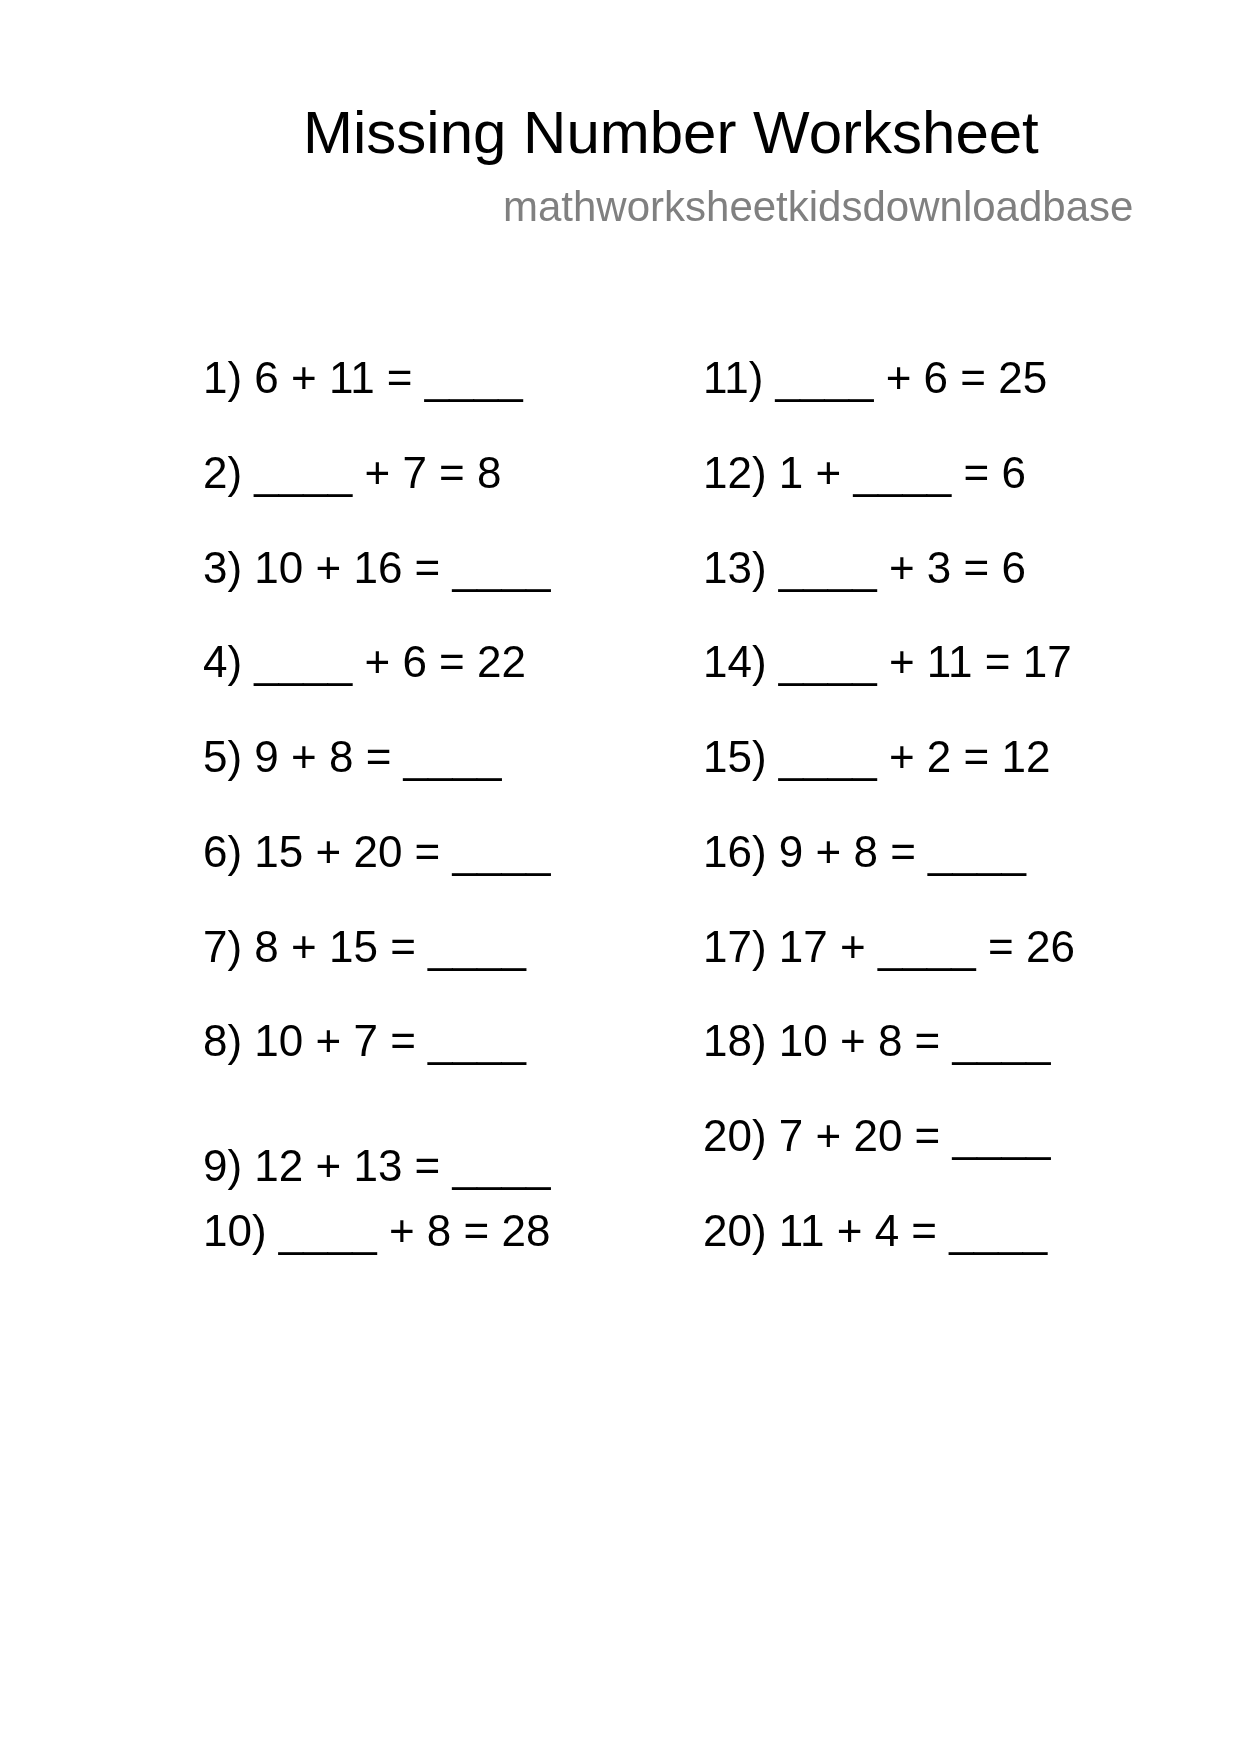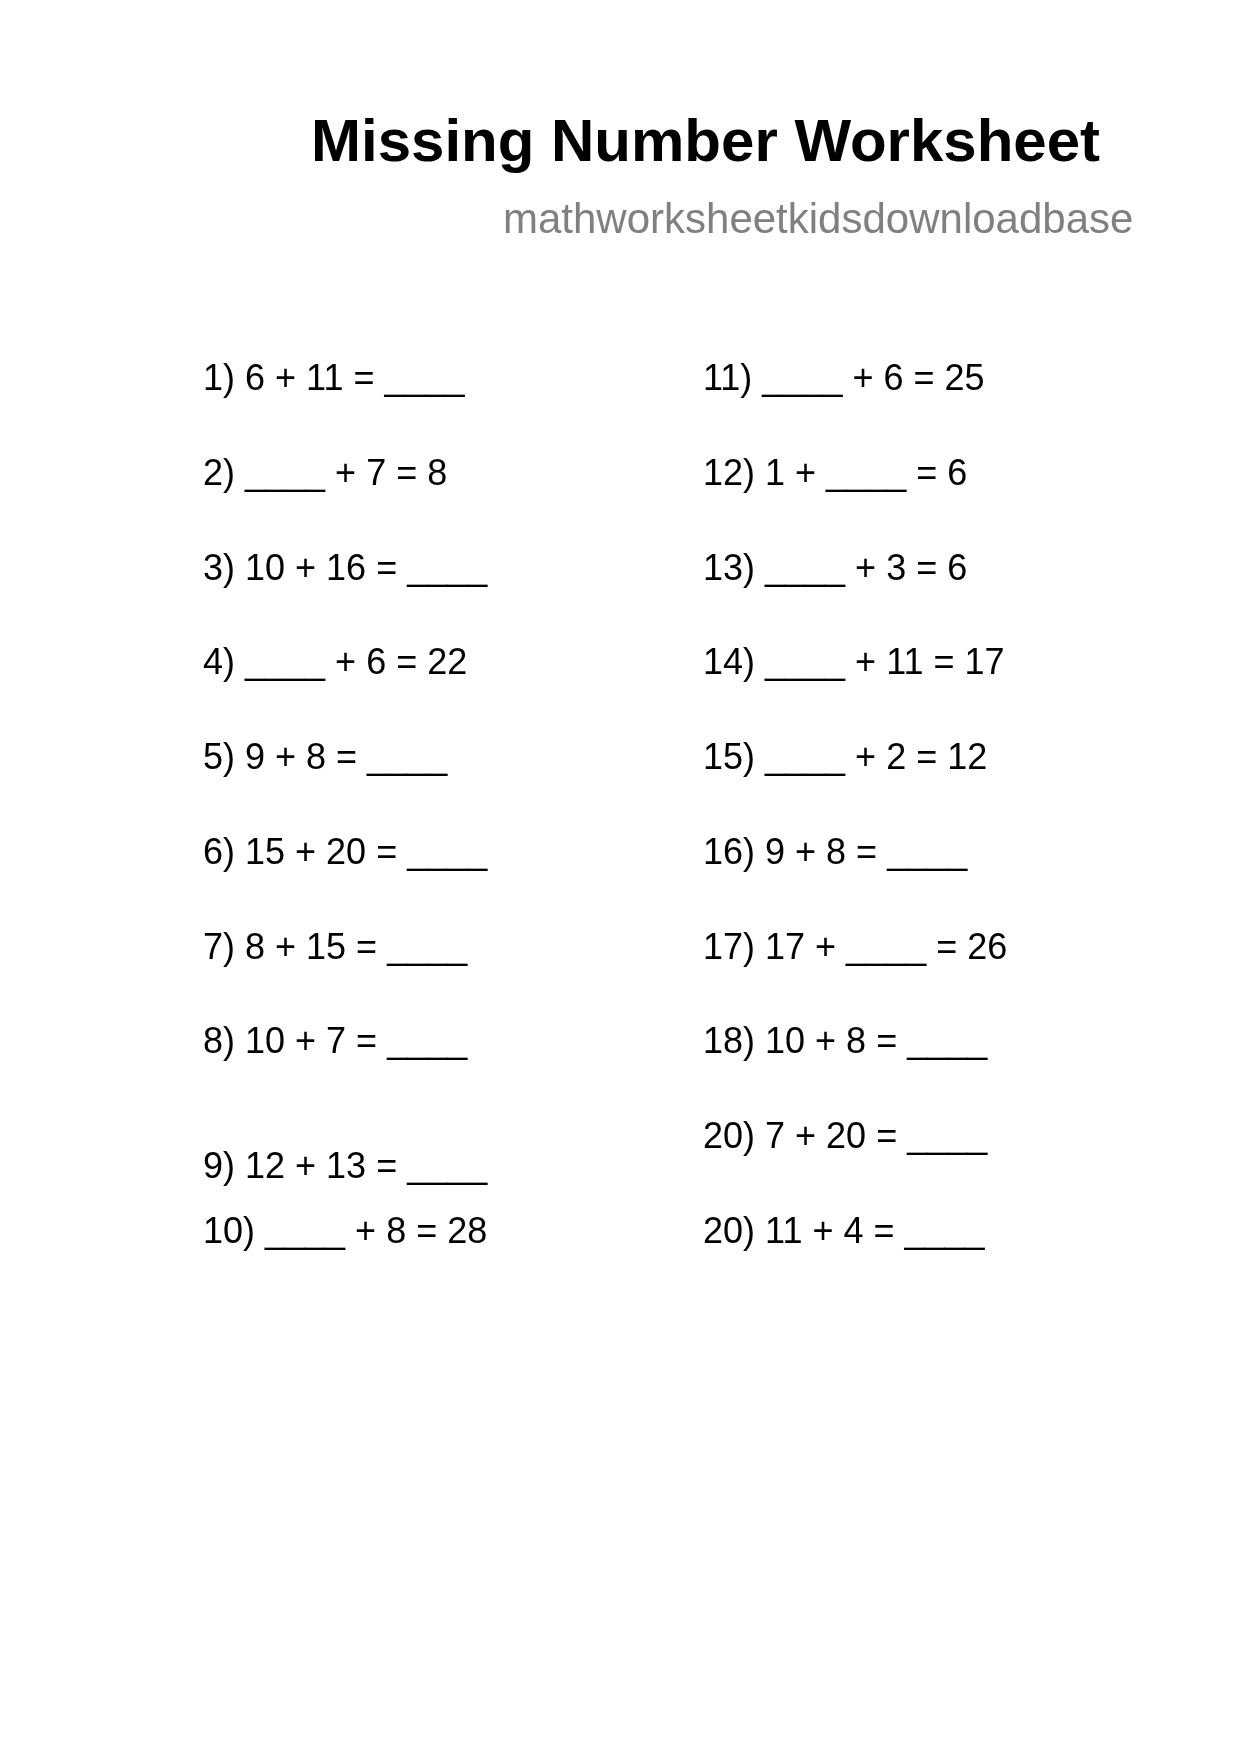--- a/index.html
+++ b/index.html
@@ -1,25 +1,25 @@
 <!DOCTYPE html>
 <html><head>
 <meta charset="utf-8">
 <style>
   html, body { margin: 0; padding: 0; background: #ffffff; }
   body { width: 1240px; height: 1754px; position: relative; overflow: hidden;
          font-family: "Liberation Sans", sans-serif; color: #000; }
   .title { position: absolute; left: 303px; top: 98px; font-size: 60px; line-height: 70px;
-           white-space: nowrap; margin: 8px; font-weight: bold; }
+           white-space: nowrap; margin: 0; font-weight: normal; }
   .subtitle { position: absolute; left: 503px; top: 183px; font-size: 42px; line-height: 48px;
-              color: #808080; white-space: nowrap; margin-top: 12px; }
+              color: #808080; white-space: nowrap; }
   .col { position: absolute; top: 0; }
   .col.left { left: 203px; }
   .col.right { left: 703px; }
-  .problem { position: absolute; left: 0; font-size: 36px; line-height: 50px; white-space: nowrap; }
+  .problem { position: absolute; left: 0; font-size: 44px; line-height: 50px; white-space: nowrap; }
 </style>
 </head>
 <body>
 
 <h1 class="title">Missing Number Worksheet</h1>
 <div class="subtitle">mathworksheetkidsdownloadbase</div>
 
 <div class="col left">
   <div class="problem" style="top:353px">1) 6 + 11 = ____</div>
   <div class="problem" style="top:448px">2) ____ + 7 = 8</div>

